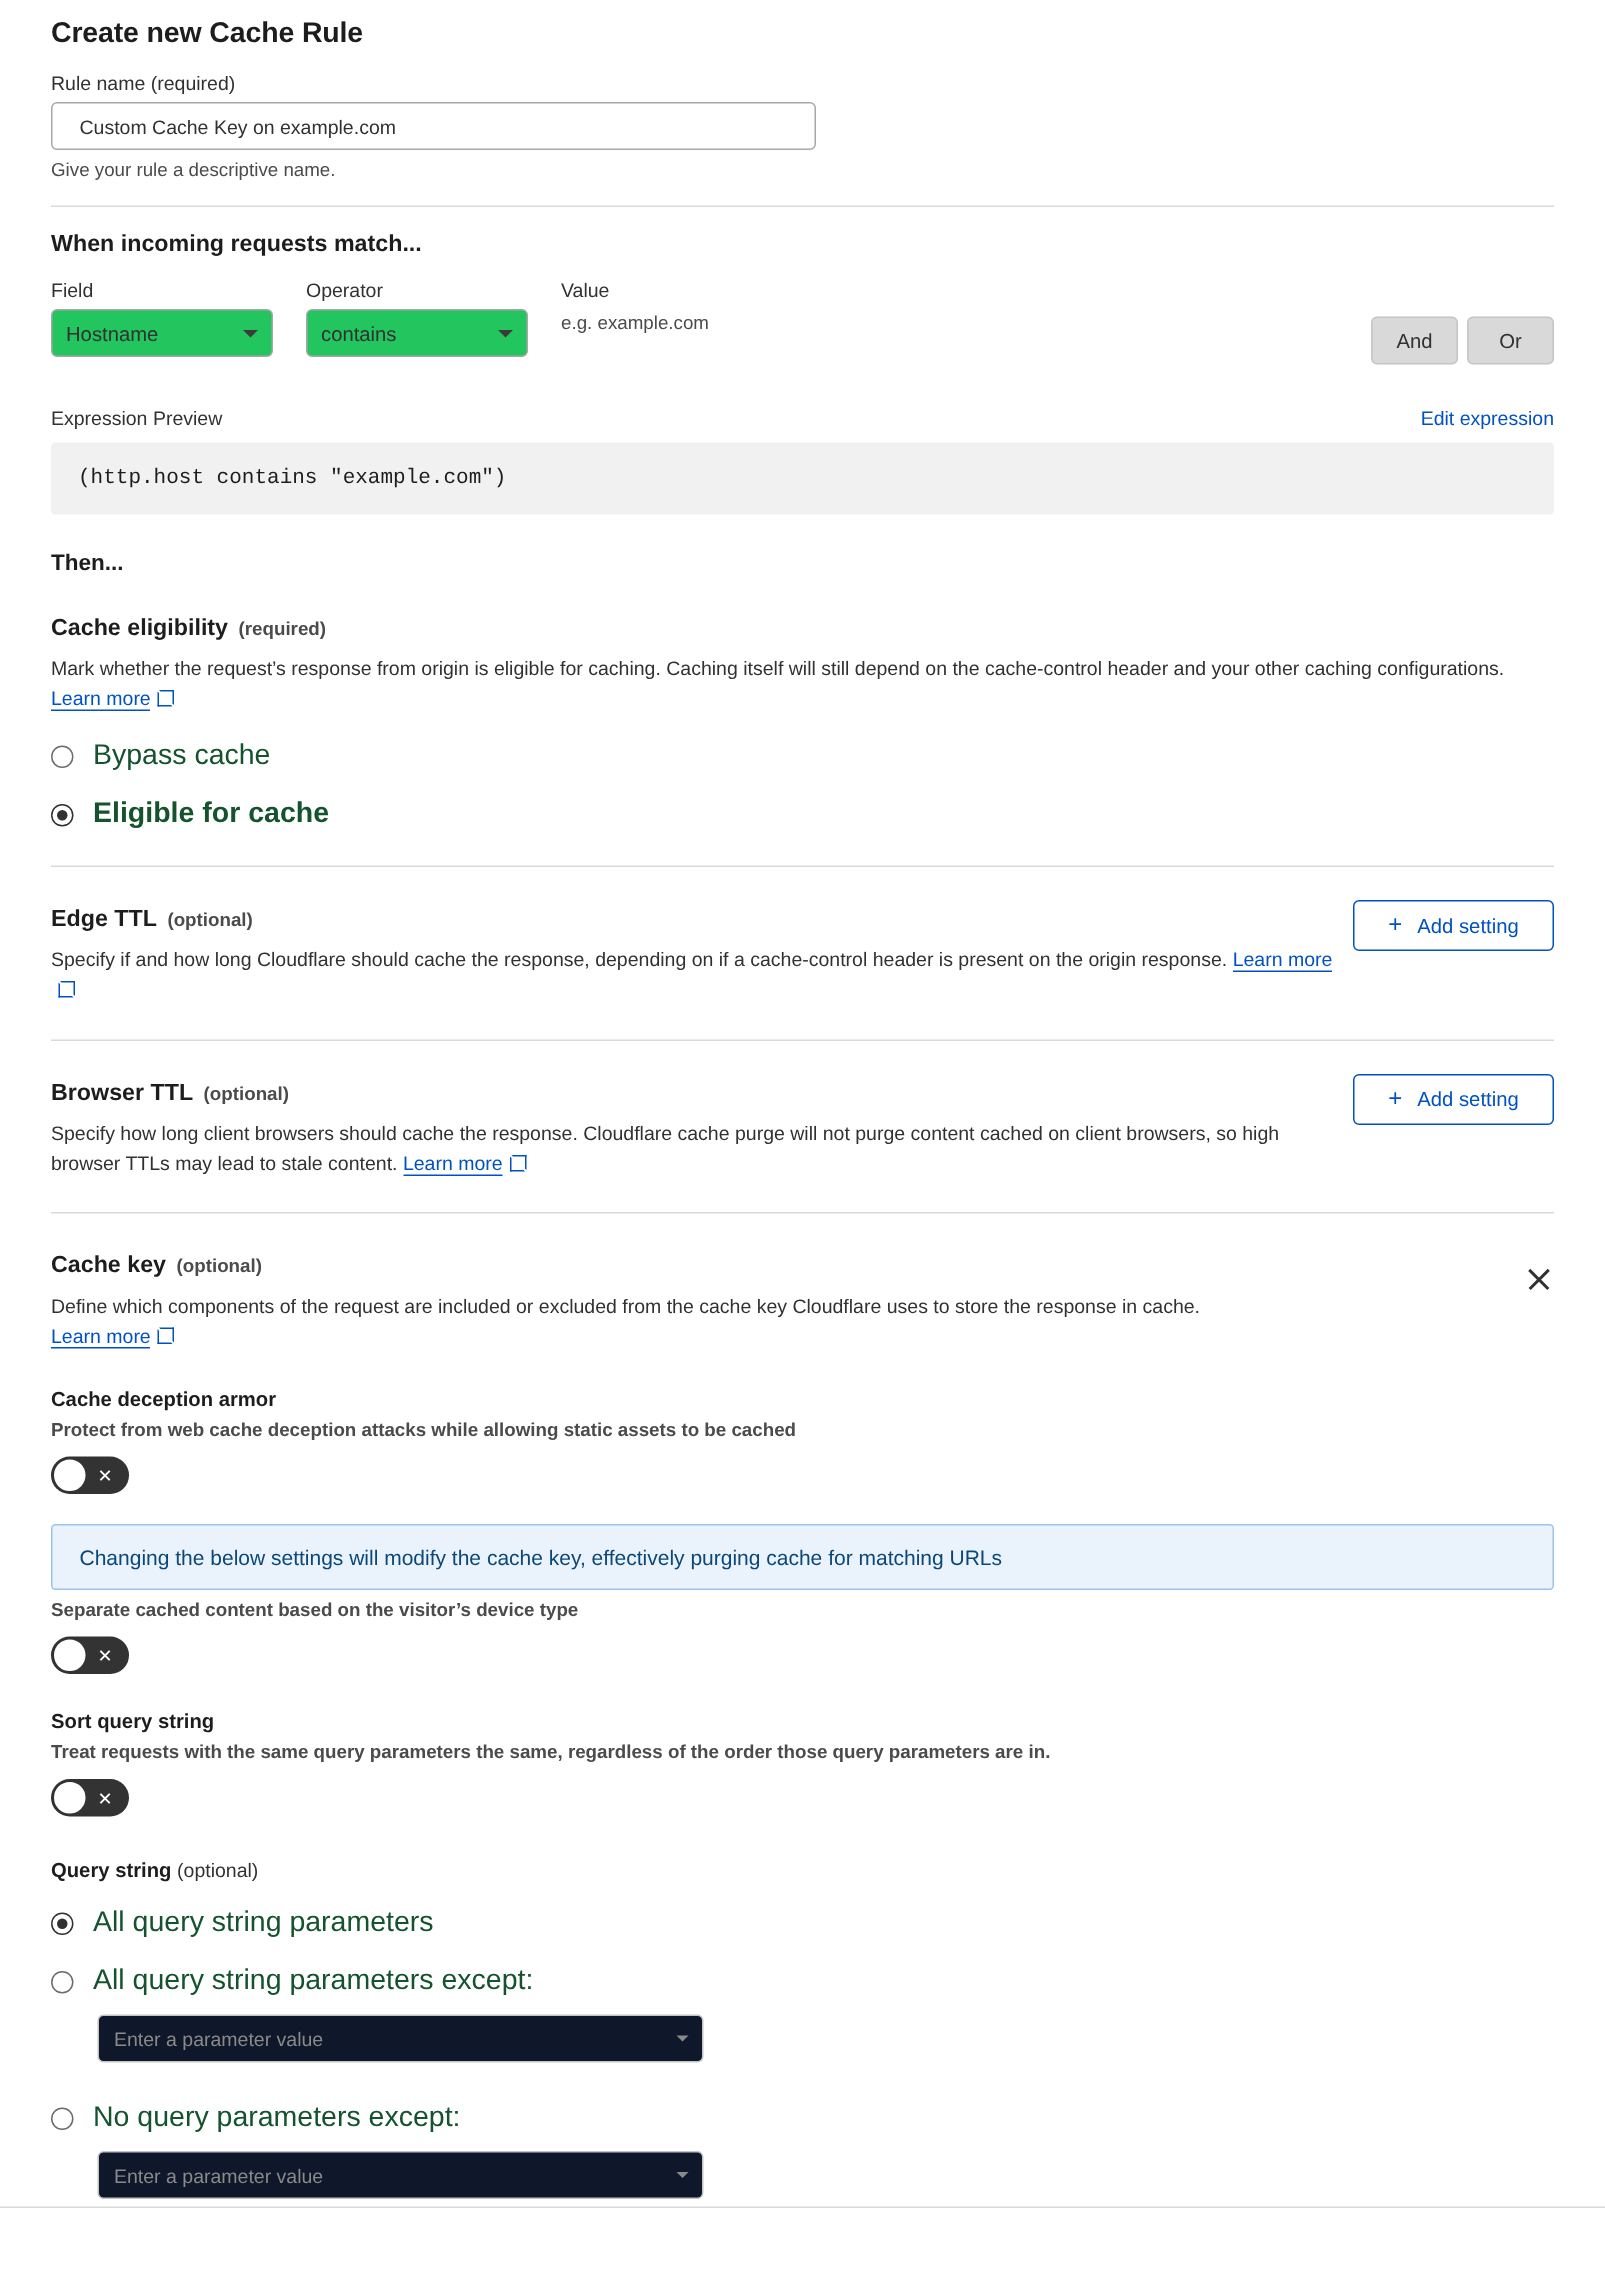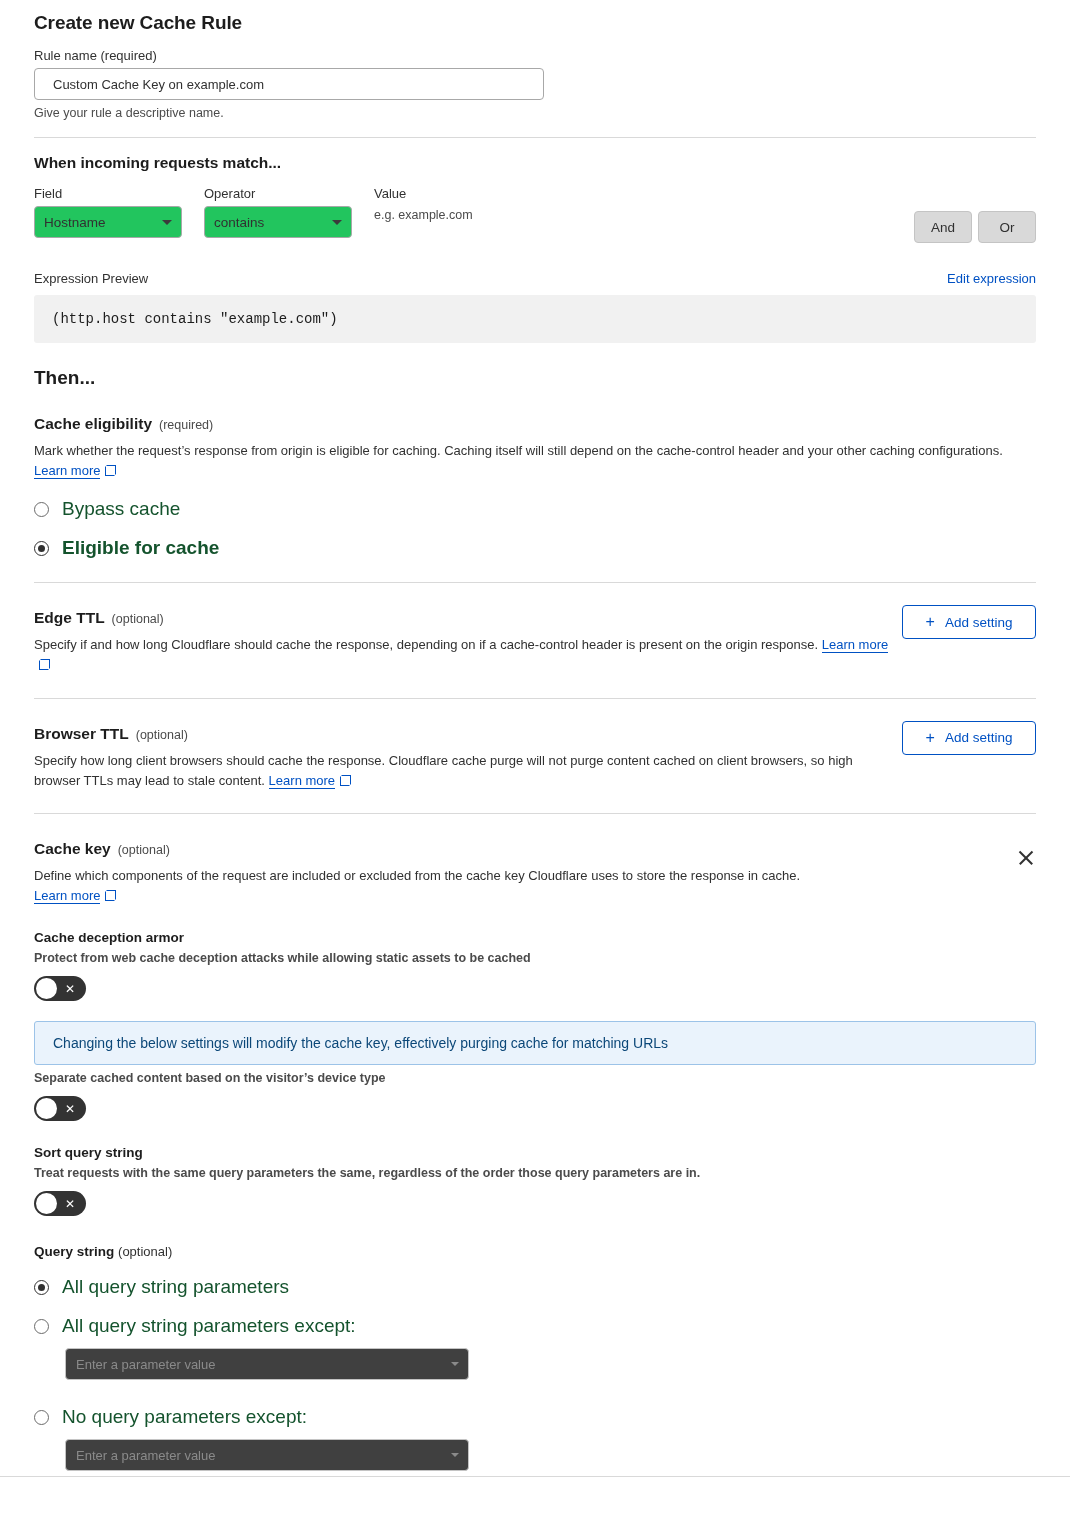--- a/index.html
+++ b/index.html
@@ -126,37 +126,37 @@
   .expr-box {
     background: #f1f1f1;
     border-radius: 3px;
     padding: 16px 18px;
     margin-top: 9px;
     font-family: "Liberation Mono", monospace;
     font-size: 14px;
     color: #1d1d1d;
   }
   .then-head {
-    font-size: 19px;
+    font-size: 15px;
     font-weight: bold;
     color: #1d1d1d;
     margin: 24px 0 0 0;
   }
   .sub-head {
     font-size: 15.5px;
     font-weight: bold;
     color: #1d1d1d;
     margin: 26px 0 0 0;
     display: flex;
     align-items: baseline;
     gap: 7px;
   }
   .sub-head .opt {
     font-size: 12.5px;
-    font-weight: normal;
+    font-weight: bold;
     color: #4b4b4b;
   }
   .desc {
     font-size: 13px;
     line-height: 1.55;
     color: #313131;
     margin-top: 8px;
     max-width: 1002px;
   }
   .ext-link {
@@ -315,21 +315,21 @@
     font-weight: normal;
     font-size: 13px;
     color: #313131;
   }
   .param-select {
     width: 404px;
     height: 32px;
     margin: 11px 0 0 31px;
     border: 1px solid #c4c4c4;
     border-radius: 4px;
-    background: #404040;
+    background: #0f172a;
     display: flex;
     align-items: center;
     padding: 0 10px;
     font-size: 13px;
     color: #8a8a8a;
     position: relative;
   }
   .param-select .caret {
     border-left: 4px solid transparent;
     border-right: 4px solid transparent;

